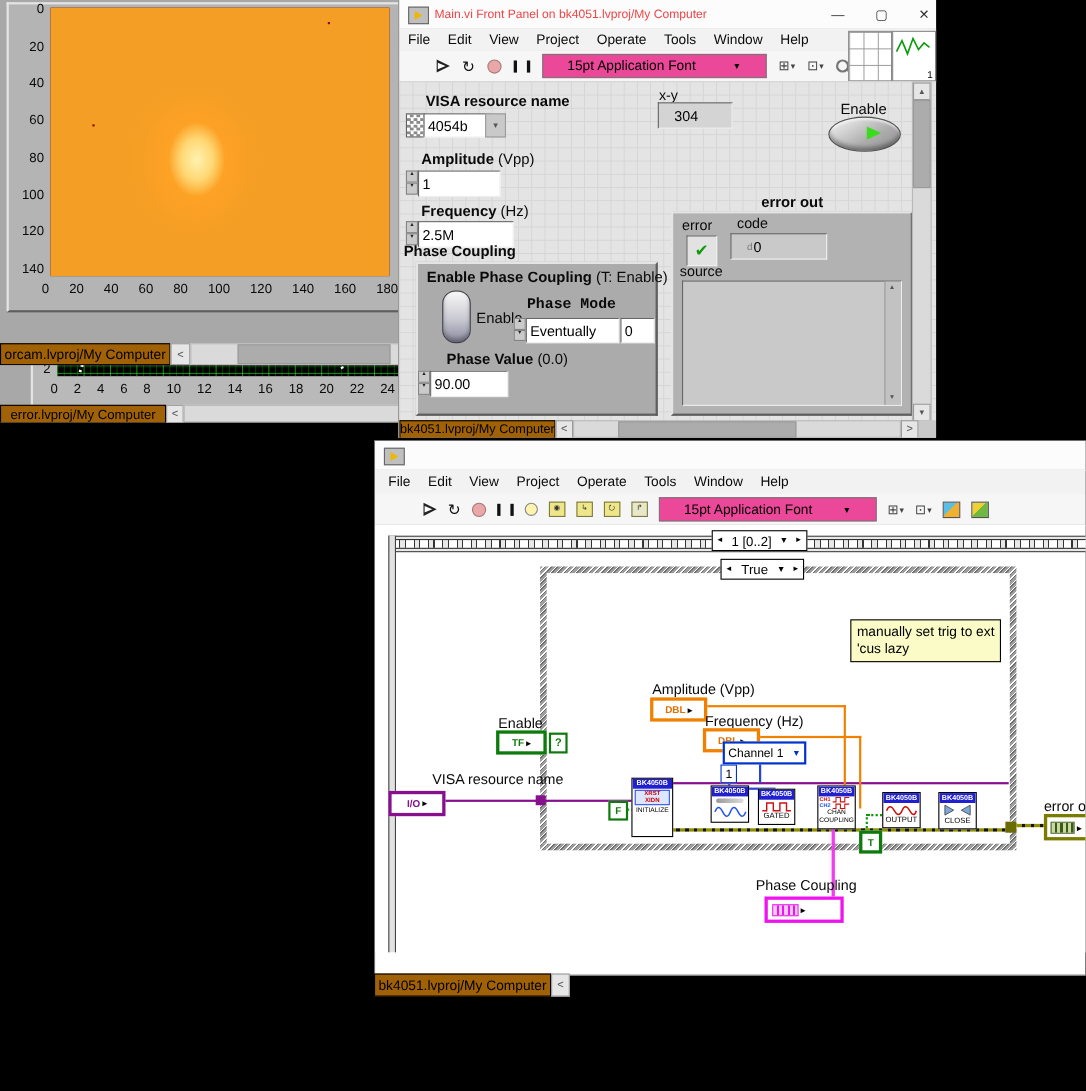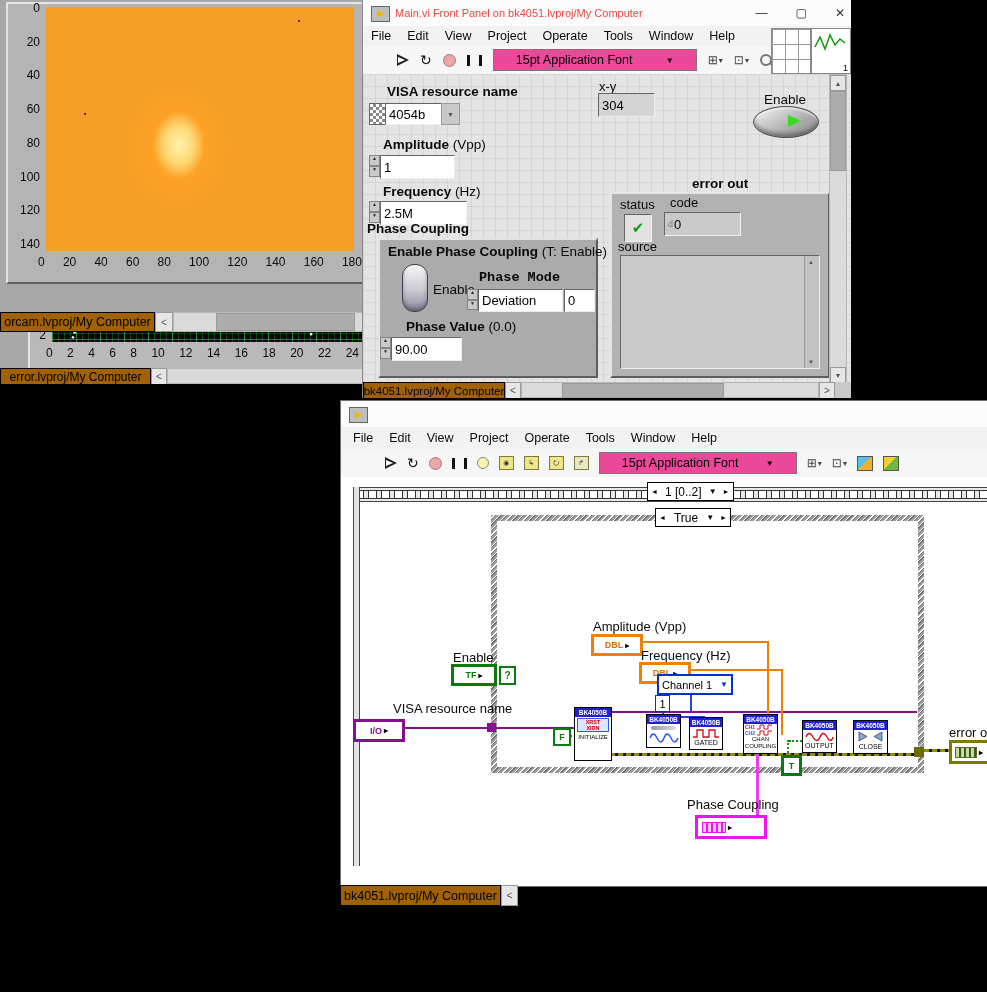--- a/index.html
+++ b/index.html
@@ -18,21 +18,21 @@
   .panel1{background:#A8A8A8;}
   .panelgrid{background-color:#E4E4E4;
     background-image:linear-gradient(#D5D5D5 1px,transparent 1px),linear-gradient(90deg,#D5D5D5 1px,transparent 1px);
     background-size:12px 12px;}
   .lab{position:absolute;color:#0A0A0A;white-space:nowrap;}
   .b{font-weight:bold;}
   
   .inbox{position:absolute;background:#FFF;border:1px solid;border-color:#666 #EEE #EEE #666;
          font-size:13px;display:flex;align-items:center;padding-left:3px;white-space:nowrap;}
   .ind{position:absolute;background:#D8D8D8;border:1px solid;border-color:#666 #F0F0F0 #F0F0F0 #666;
-       font-size:13px;display:flex;align-items:center;padding-left:3px;white-space:nowrap;}
+       font-size:13px;display:flex;align-items:center;padding-left:14px;white-space:nowrap;}
   .raised{border:2px solid;border-color:#E4E4E4 #5E5E5E #5E5E5E #E4E4E4;}
   .btn3d{position:absolute;background:linear-gradient(#DEDEDE,#AFAFAF);border:2px outset #CFCFCF;
          display:flex;align-items:center;justify-content:center;font-size:13px;white-space:nowrap;}
   .red{color:#D90000;}
   .tab{position:absolute;background:#a16207;border:1px solid #000;font-size:12px;display:flex;
        align-items:center;justify-content:center;white-space:nowrap;}
   .sbtn{position:absolute;background:#E6E6E6;border:1px solid #9A9A9A;font-size:10px;color:#555;
         display:flex;align-items:center;justify-content:center;}
   .track{position:absolute;background:#DADADA;border:1px solid #B8B8B8;}
   .thumb{position:absolute;background:#ACACAC;border:1px solid #9A9A9A;}
@@ -352,40 +352,40 @@
       <div class="lab b" style="left:4px;top:147px;font-size:13.5px;">Phase Coupling</div>
       <div class="abs raised" style="left:15px;top:164px;width:216px;height:136px;background:#ABABAB;">
         <div class="lab" style="left:8px;top:4px;font-size:13.5px;"><span class="b">Enable Phase Coupling</span><span> (T: Enable)</span></div>
         <div class="vtog" style="left:22px;top:24px;width:24px;height:46px;"></div>
         <div class="lab" style="left:53px;top:42px;font-size:13.5px;">Enable</div>
         <div class="lab b" style="left:99px;top:30px;font-size:13.5px;font-family:Liberation Mono, monospace;">Phase Mode</div>
         <div class="spin" style="left:87px;top:49px;width:11px;height:21px;">
             <div>▲</div>
             <div>▼</div>
           </div>
-        <div class="inbox" style="left:98px;top:49px;width:80px;height:21px;">Deviation</div>
+        <div class="inbox" style="left:98px;top:49px;width:80px;height:21px;">Eventually</div>
         <div class="inbox" style="left:184px;top:49px;width:26px;height:21px;">0</div>
         <div class="lab" style="left:26px;top:79px;font-size:13.5px;"><span class="b">Phase Value</span><span> (0.0)</span></div>
         <div class="spin" style="left:0px;top:97px;width:11px;height:22px;">
             <div>▲</div>
             <div>▼</div>
           </div>
         <div class="inbox" style="left:11px;top:97px;width:66px;height:22px;">90.00</div>
       </div>
 
       <div class="lab" style="left:236px;top:5px;font-size:13px;">x-y</div>
       <div class="ind" style="left:235px;top:19px;width:52px;height:22px;background:#D4D4D4;">304</div>
       <div class="lab" style="left:401px;top:18px;font-size:13.5px;">Enable</div>
       <div class="tog" style="left:390px;top:32px;width:64px;height:30px;">
         <span class="tri" style="left:34px;top:8px;border-left:13px solid #3ADB1F;"></span>
       </div>
 
       <div class="lab b" style="left:329px;top:102px;font-size:13.5px;">error out</div>
       <div class="abs raised" style="left:247px;top:118px;width:216px;height:182px;background:#B2B2B2;">
-        <div class="lab" style="left:8px;top:3px;font-size:13px;">status</div>
+        <div class="lab" style="left:8px;top:3px;font-size:13px;">error</div>
         <div class="abs" style="left:12px;top:20px;width:26px;height:26px;background:#E2E2E2;border:1px solid;border-color:#666 #F0F0F0 #F0F0F0 #666;
              display:flex;align-items:center;justify-content:center;color:#0B9B0B;font-size:15px;">✔</div>
         <div class="lab" style="left:58px;top:1px;font-size:13px;">code</div>
         <div class="ind" style="left:52px;top:18px;width:72px;height:22px;background:#C9C9C9;">
           <span style="font-size:9px;color:#777;margin-right:1px;">d</span>
           <span>0</span>
         </div>
         <div class="lab" style="left:6px;top:45px;font-size:13px;">source</div>
         <div class="abs" style="left:8px;top:61px;width:198px;height:112px;background:#C9C9C9;border:1px solid;border-color:#666 #EEE #EEE #666;">
           <div class="abs" style="right:0;top:0;width:14px;height:100%;background:#C2C2C2;border-left:1px solid #999;">
@@ -506,20 +506,24 @@
       <div class="lab" style="left:300px;top:171px;font-size:13px;">Frequency (Hz)</div>
       <div class="term t-orange" style="left:298px;top:185px;width:46px;height:16px;">
           <span>DBL</span>
           <span class="nub">▸</span>
         </div>
       <div class="term t-blue" style="left:316px;top:197px;width:66px;height:17px;justify-content:space-between;padding:0 3px;">
         <span>Channel 1</span>
           <span style="color:#0033CC;font-size:8px;">▼</span>
       </div>
       <div class="term t-blue" style="left:314px;top:218px;width:13px;height:15px;border-width:1px;">1</div>
+      <div class="note" style="left:432px;top:86px;">
+        <div>manually set trig to ext</div>
+          <div>'cus lazy</div>
+      </div>
       <div class="term t-green" style="left:212px;top:251px;width:14px;height:14px;border-width:2px;font-size:9px;">F</div>
       <div class="term t-green" style="left:440px;top:278px;width:15px;height:15px;font-size:9px;">T</div>
 
       <div class="node" style="left:233px;top:230px;width:36px;height:52px;">
         <div class="nhead">BK4050B</div>
         <div style="margin:1px 2px;border:1px solid #3355EE;background:#DDE6FF;text-align:center;">
           <div style="font-size:5.5px;font-weight:bold;color:#D00000;line-height:6px;">XRST</div>
           <div style="font-size:5.5px;font-weight:bold;color:#D00000;line-height:6px;">XIDN</div>
         </div>
         <div class="nlab" style="font-size:6px;">INITIALIZE</div>

